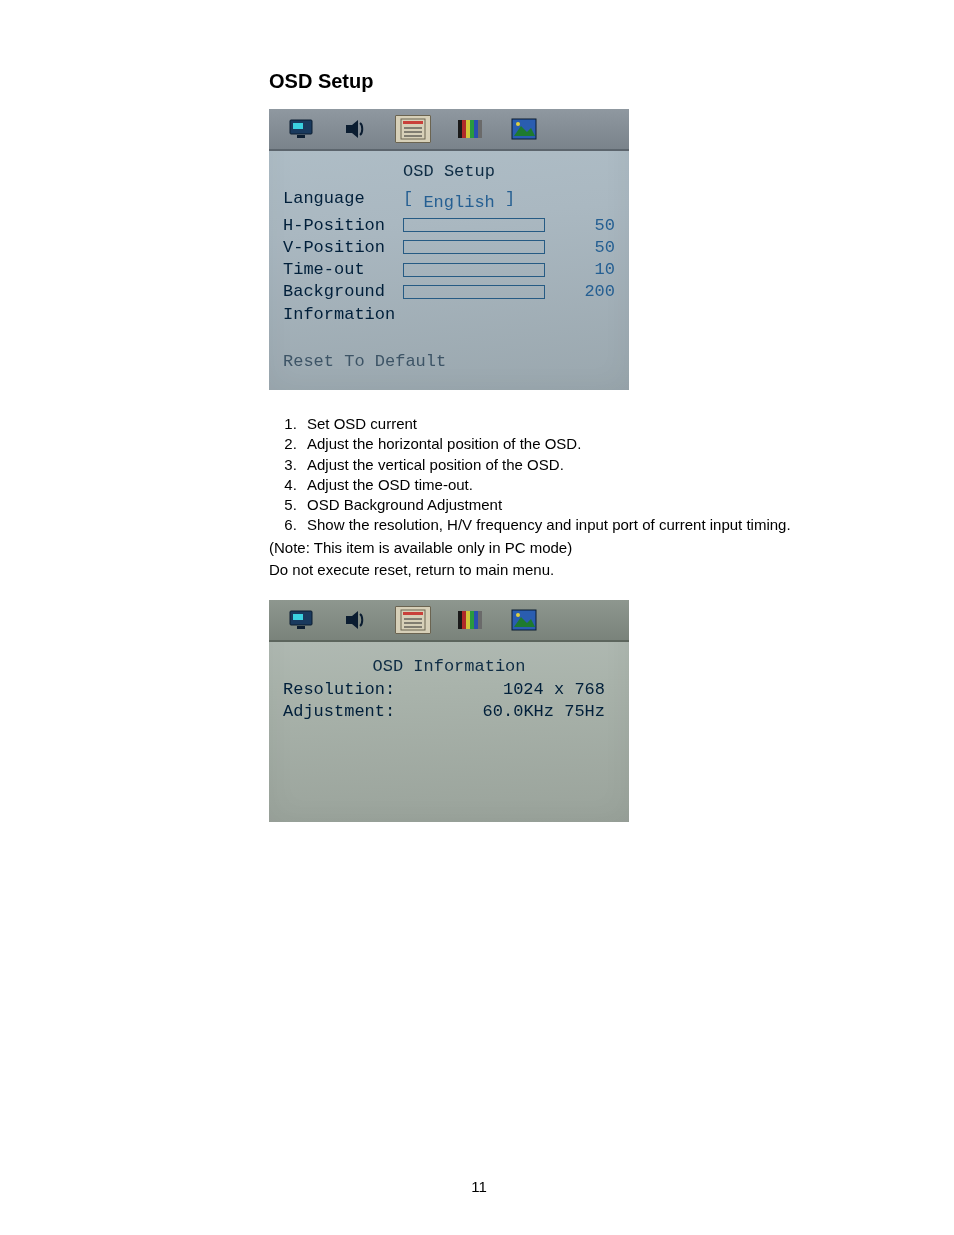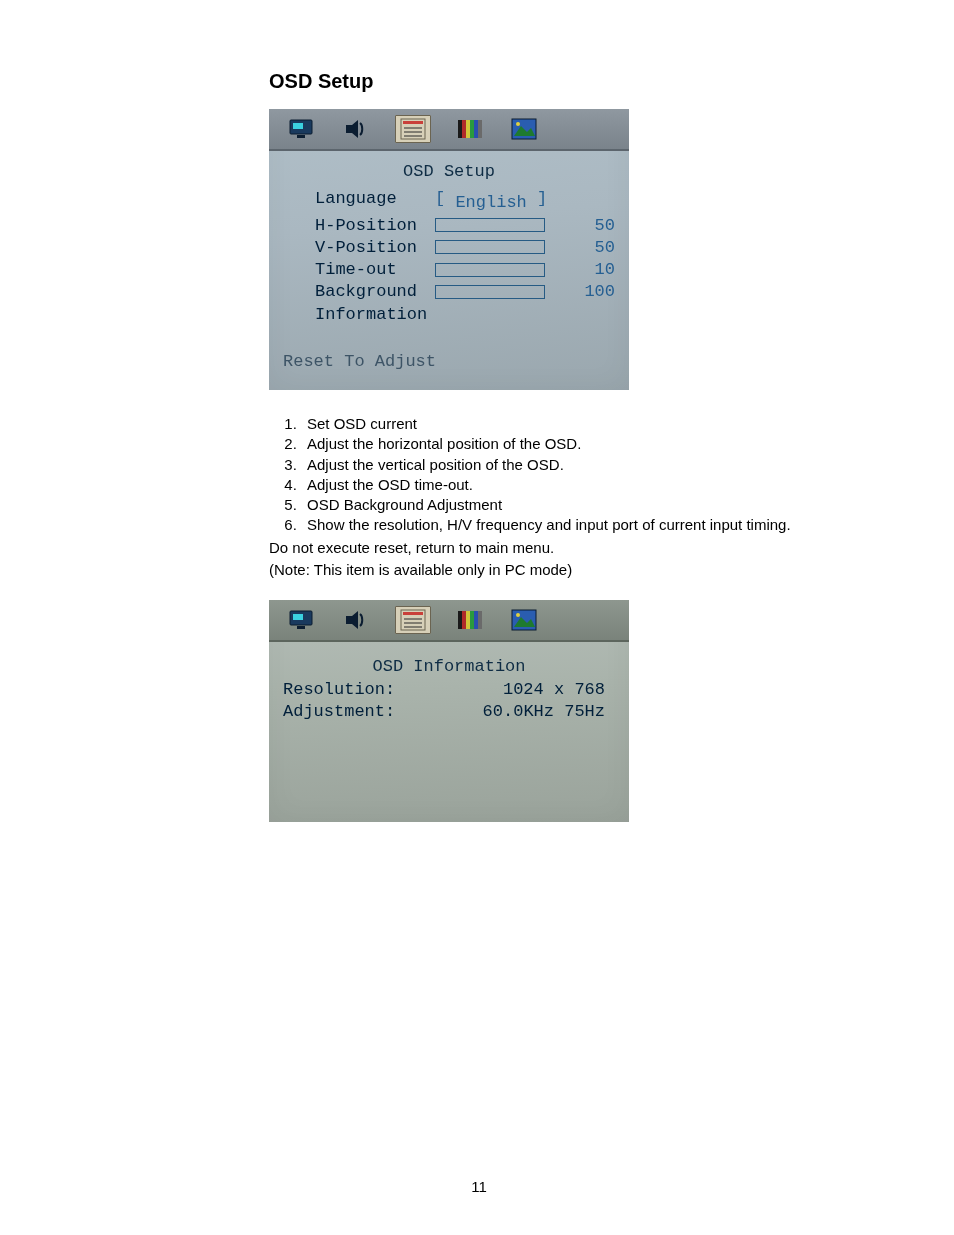--- a/index.html
+++ b/index.html
@@ -10,21 +10,21 @@
   .osd-1{background:linear-gradient(175deg,#b0bfc8 0%,#aab8c1 40%,#9aa7ae 100%);}
   .osd-2{background:linear-gradient(178deg,#b5beb8 0%,#a9b3ab 40%,#9aa39b 100%);}
   .toolbar{display:flex;align-items:center;gap:24px;padding:6px 18px;background:linear-gradient(#8f98a0,#7a838b);border-bottom:2px solid #5c656d;}
   .osd-2 .toolbar{background:linear-gradient(#8e978f,#7a837b);border-bottom-color:#5c655d;}
   .tb-icon{width:30px;height:26px;display:flex;align-items:center;justify-content:center;}
   .tb-icon svg{display:block;}
   .tb-selected{background:#d7d0b8;border:1px solid #6b6451;border-radius:1px;padding:0 2px;}
   .osd-body{padding:10px 14px 18px 14px;font-size:17px;line-height:1.25;}
   .osd-title{text-align:center;color:#0e2c44;font-weight:normal;margin-bottom:2px;}
   .osd-row{display:flex;align-items:center;margin:1px 0;}
-  .osd-label{flex:0 0 120px;margin-left:32px;}
+  .osd-label{flex:0 0 120px;}
   .osd-lang{color:#255f92;margin-top:8px;}
   .bracket{color:#255f92;}
   .bar-wrap{flex:1 1 auto;display:flex;align-items:center;gap:28px;}
   .bar-outer{flex:1 1 auto;height:12px;border:1px solid #265b84;background:rgba(255,255,255,0);position:relative;}
   .bar-fill{height:100%;background:repeating-linear-gradient(90deg,#1e6aa6 0 3px,#3a86be 3px 4px);}
   .bar-val{flex:0 0 36px;text-align:right;color:#255f92;padding-left:6px;font-variant-numeric:tabular-nums;}
   .osd-reset{margin-top:26px;color:#3d5466;}
   .osd-info .osd-body{padding:14px 14px 100px 14px;}
   .info-row{display:flex;justify-content:flex-end;}
   .info-label{flex:0 0 130px;}
@@ -112,42 +112,42 @@
             <span class="osd-label">Time-out</span>
             <span class="bar-wrap">
               <span class="bar-outer"><span class="bar-fill" style="width:20%"></span></span>
               <span class="bar-val">10</span>
             </span>
           </div>
           <div class="osd-row">
             <span class="osd-label">Background</span>
             <span class="bar-wrap">
               <span class="bar-outer"><span class="bar-fill" style="width:100%"></span></span>
-              <span class="bar-val">100</span>
+              <span class="bar-val">200</span>
             </span>
           </div>
         </div>
       <div class="osd-row">
         <span class="osd-label">Information</span>
       </div>
-      <div class="osd-reset">Reset To Adjust</div>
+      <div class="osd-reset">Reset To Default</div>
     </div>
   </div>
 
   <div class="desc">
     <ol id="desc-list">
         <li>Set OSD current</li>
         <li>Adjust the horizontal position of the OSD.</li>
         <li>Adjust the vertical position of the OSD.</li>
         <li>Adjust the OSD time-out.</li>
         <li>OSD Background  Adjustment</li>
         <li>Show the resolution, H/V frequency and input port of current input timing.</li>
       </ol>
+    <p>(Note: This item is available only in PC mode)</p>
     <p>Do not execute reset, return to main menu.</p>
-    <p>(Note: This item is available only in PC mode)</p>
   </div>
 
   <div class="osd-panel osd-2 osd-info">
     <div class="toolbar">
       <span class="tb-icon">
         <svg width="26" height="24" viewBox="0 0 26 24">
             <rect x="1" y="3" width="22" height="14" rx="1" fill="#1a3a5e" stroke="#0b1d31"></rect>
             <rect x="4" y="6" width="10" height="6" fill="#3bd1e0"></rect>
             <rect x="8" y="18" width="8" height="3" fill="#0b1d31"></rect>
           </svg>

